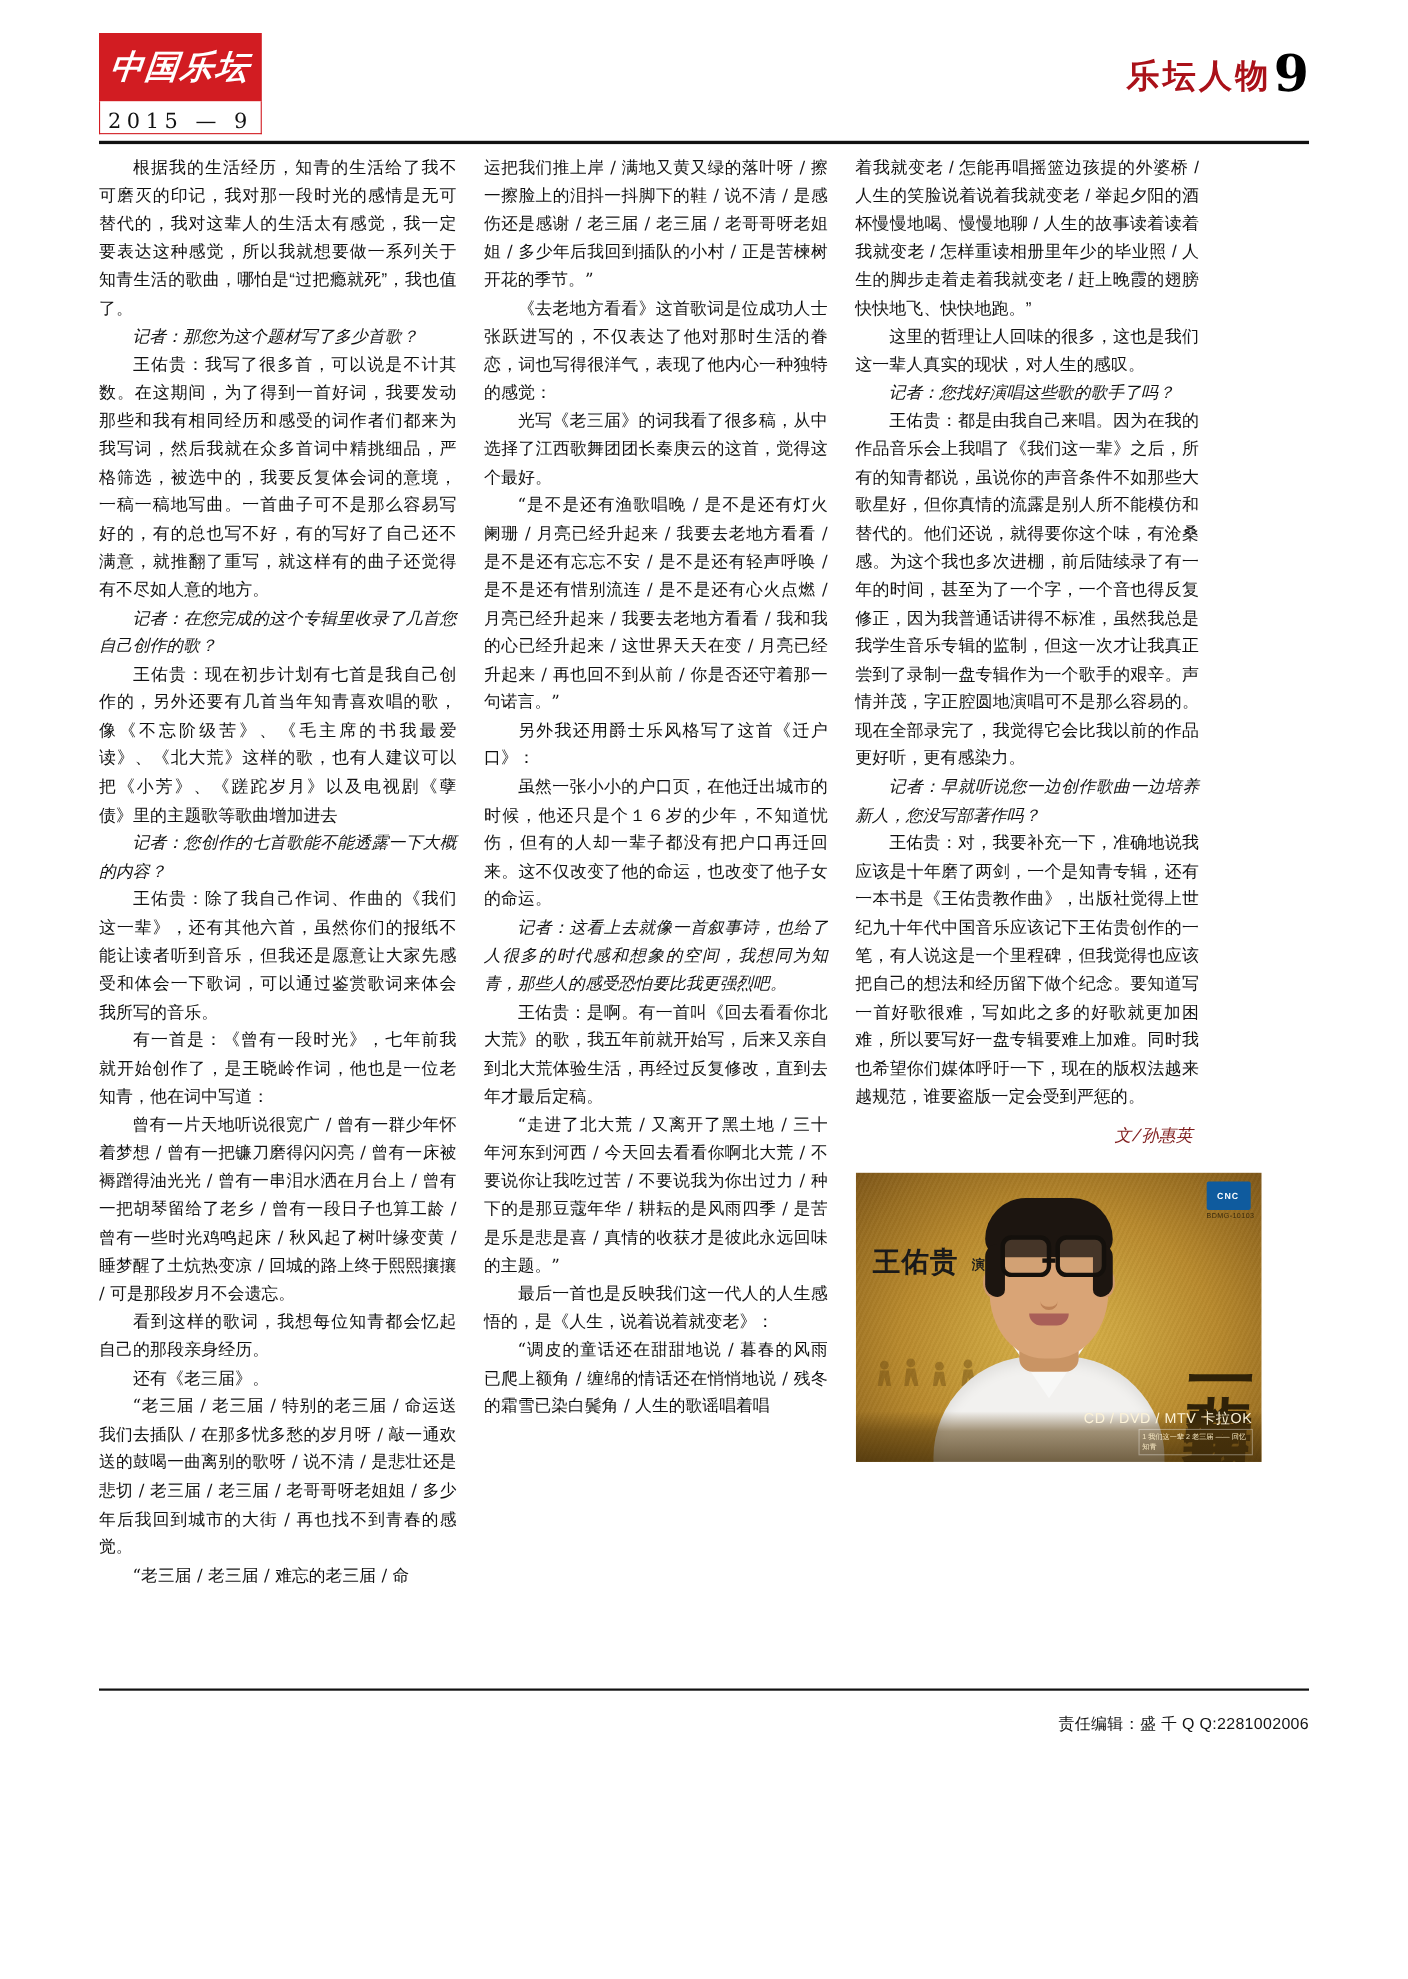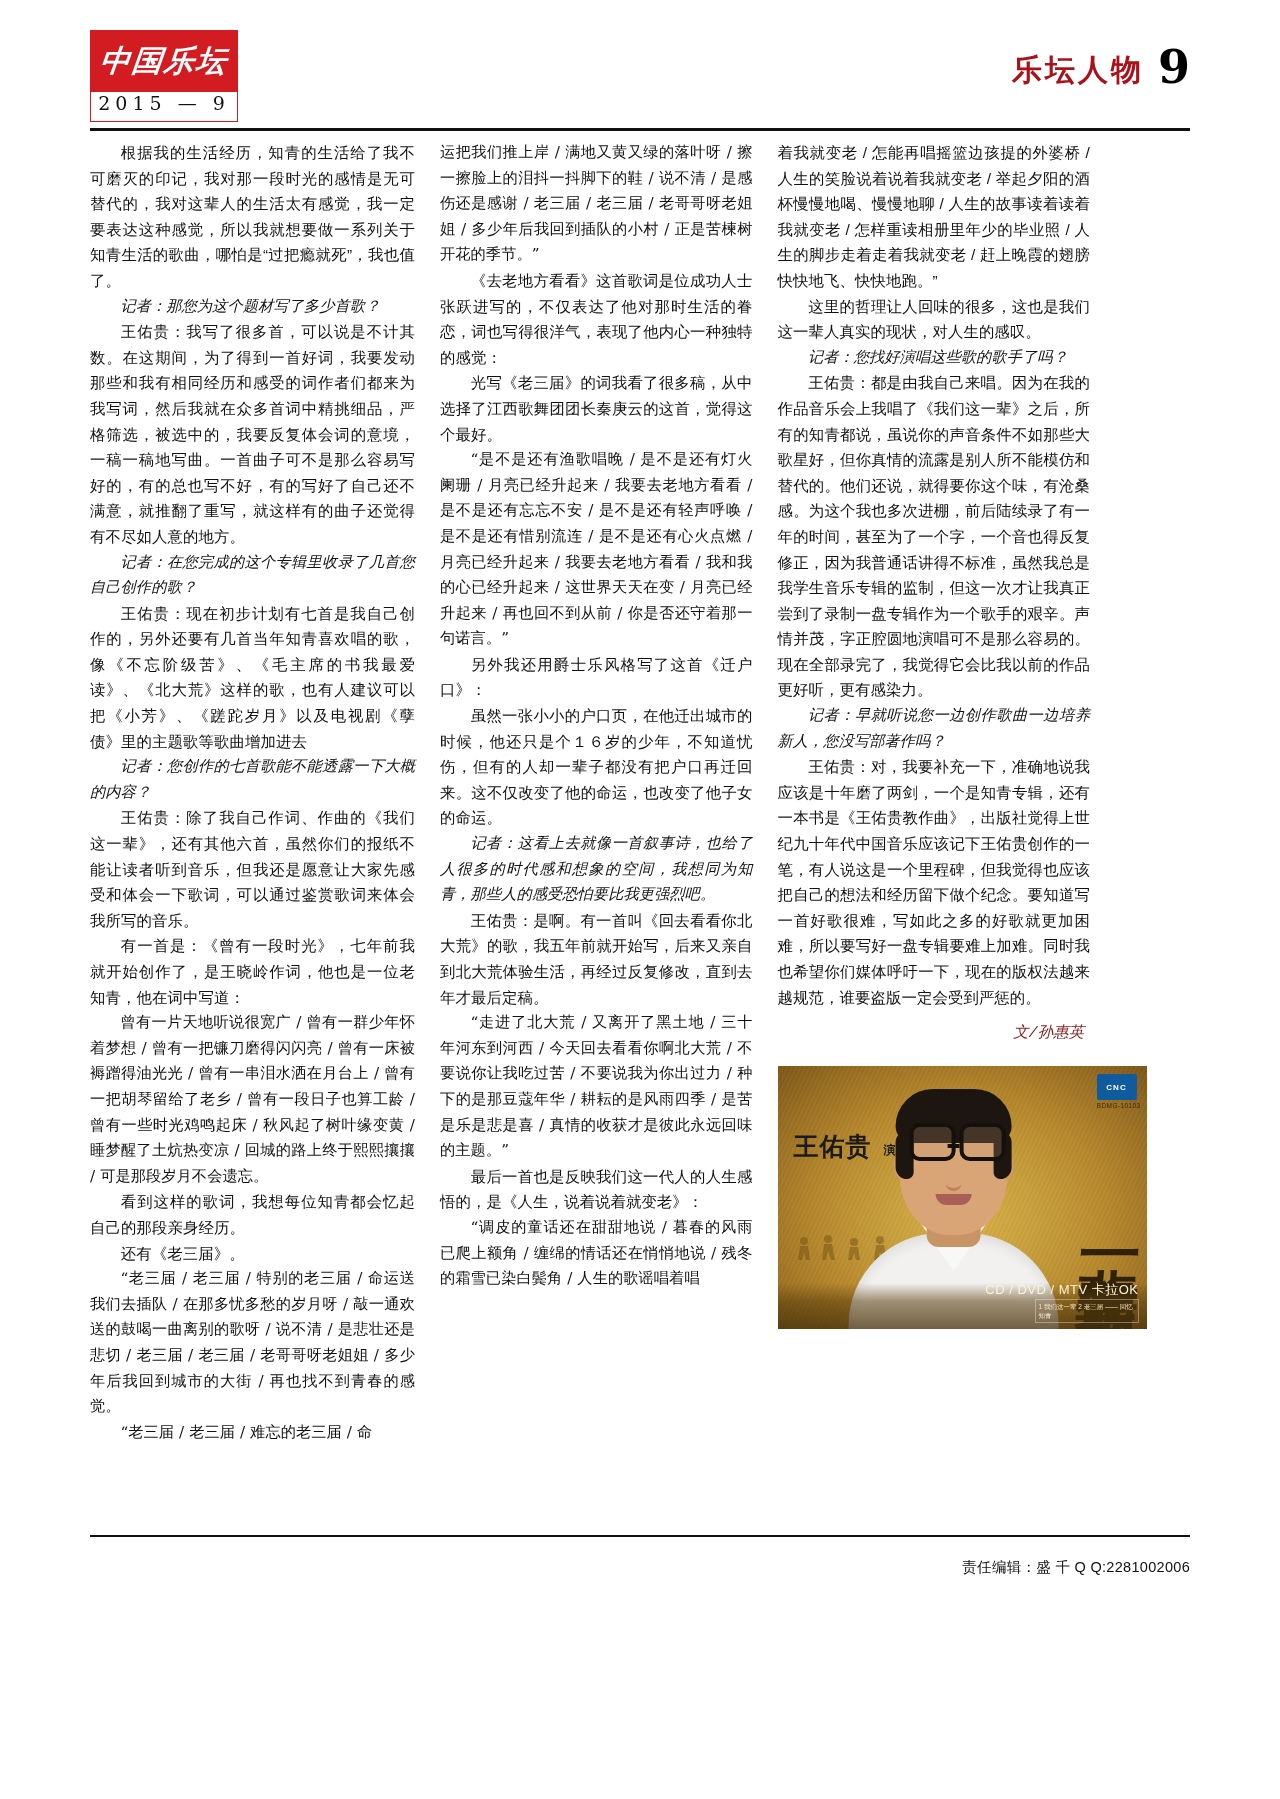--- a/index.html
+++ b/index.html
@@ -37,33 +37,33 @@
     font-style:italic;
     transform:skewX(-6deg);
     white-space:nowrap;
   }
   .logo-year{
     width:148px;
     box-sizing:border-box;
     border:1.5px solid #d21c22;
     border-top:none;
     height:30px;
-    display:flex;align-items:flex-start;justify-content:center;
+    display:flex;align-items:flex-end;justify-content:center;
     color:#111;
     font-family:"DejaVu Serif","Liberation Serif",serif;
     font-size:19px;
     letter-spacing:5px;
   }
 
   .header-right{
     position:absolute;
     right:90px;top:48px;
     display:flex;
     align-items:flex-end;
-    gap:14px;
+    gap:2px;
   }
   .section-title{
     color:#aa1119;
     font-family:"DejaVu Serif","Liberation Serif",serif;
     font-size:30px;
     font-weight:bold;
     letter-spacing:3px;
     line-height:1;
     position:relative;
     top:-2px;

